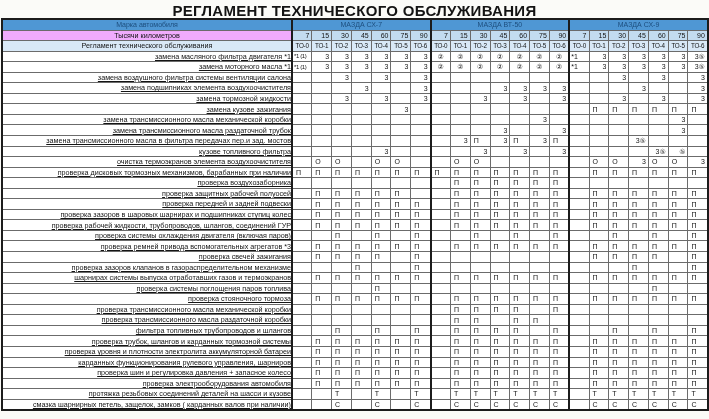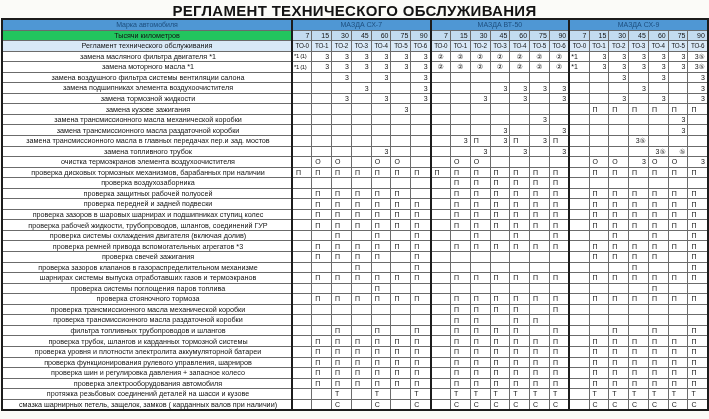--- a/index.html
+++ b/index.html
@@ -5,24 +5,24 @@
   html,body{margin:0;padding:0;background:#fbfbf8;}
   body{width:709px;height:419px;overflow:hidden;
        font-family:"Liberation Sans","DejaVu Sans",sans-serif;color:#141414;}
   .title{text-align:center;font-weight:bold;font-size:15px;letter-spacing:.3px;
          padding-top:2px;height:16px;white-space:nowrap;}
   table{border-collapse:collapse;table-layout:fixed;margin-left:1px;width:707px;
         border:2px solid #1c1c1c;}
   td{border:1px solid #6b6b6b;height:9.55px;padding:0;font-size:7px;line-height:1;
      white-space:nowrap;overflow:hidden;background:#fff;}
   td.sec{border-left:2px solid #1c1c1c;}
-  td.lbl{text-align:center;padding-left:2px;font-size:7.2px;}
+  td.lbl{text-align:right;padding-left:2px;font-size:7.2px;text-decoration:underline;}
   td.hd1{background:#4f97d4;color:#1d4e7e;text-align:center;font-size:7px;}
   td.hd2{background:#c3dcf0;text-align:right;padding-right:2px;font-size:7px;}
-  td.hd2c{background:#22c55e;text-align:center;font-size:7.2px;}
+  td.hd2c{background:#f0abfc;text-align:center;font-size:7.2px;}
   td.hd3{background:#d9e9f7;text-align:center;font-size:6.3px;letter-spacing:-.2px;}
   td.hd3c{background:#d9e9f7;text-align:center;font-size:7.2px;}
   td.c{text-align:center;}
   td.l{text-align:left;padding-left:1px;}
   td.l2{text-align:left;padding-left:3px;}
   td.r{text-align:right;padding-right:2px;}
   td.sm{font-size:6px;letter-spacing:-.4px;}
 </style>
 </head>
 <body>
@@ -271,45 +271,45 @@
         <td class="c"></td>
         <td class="c sec"></td>
         <td class="c"></td>
         <td class="c"></td>
         <td class="c"></td>
         <td class="c"></td>
         <td class="r">3</td>
         <td class="c"></td>
       </tr>
       <tr>
-        <td class="lbl">замена трансмиссионного масла раздаточной коробки</td>
-        <td class="c sec"></td>
-        <td class="c"></td>
-        <td class="c"></td>
-        <td class="c"></td>
-        <td class="c"></td>
-        <td class="c"></td>
-        <td class="c"></td>
-        <td class="c sec"></td>
-        <td class="c"></td>
-        <td class="c"></td>
-        <td class="r">3</td>
-        <td class="c"></td>
-        <td class="c"></td>
-        <td class="r">3</td>
-        <td class="c sec"></td>
-        <td class="c"></td>
-        <td class="c"></td>
-        <td class="c"></td>
-        <td class="c"></td>
-        <td class="r">3</td>
-        <td class="c"></td>
-      </tr>
-      <tr>
-        <td class="lbl">замена трансмиссионного масла в главных передачах пер.и зад. мостов</td>
+        <td class="lbl">замена трансмиссионного масла раздаточной трубок</td>
+        <td class="c sec"></td>
+        <td class="c"></td>
+        <td class="c"></td>
+        <td class="c"></td>
+        <td class="c"></td>
+        <td class="c"></td>
+        <td class="c"></td>
+        <td class="c sec"></td>
+        <td class="c"></td>
+        <td class="c"></td>
+        <td class="r">3</td>
+        <td class="c"></td>
+        <td class="c"></td>
+        <td class="r">3</td>
+        <td class="c sec"></td>
+        <td class="c"></td>
+        <td class="c"></td>
+        <td class="c"></td>
+        <td class="c"></td>
+        <td class="r">3</td>
+        <td class="c"></td>
+      </tr>
+      <tr>
+        <td class="lbl">замена трансмиссионного масла в фильтра передачах пер.и зад. мостов</td>
         <td class="c sec"></td>
         <td class="c"></td>
         <td class="c"></td>
         <td class="c"></td>
         <td class="c"></td>
         <td class="c"></td>
         <td class="c"></td>
         <td class="c sec"></td>
         <td class="r">3</td>
         <td class="l2">П</td>
@@ -319,21 +319,21 @@
         <td class="l2">П</td>
         <td class="c sec"></td>
         <td class="c"></td>
         <td class="c"></td>
         <td class="r">3⑤</td>
         <td class="c"></td>
         <td class="c"></td>
         <td class="c"></td>
       </tr>
       <tr>
-        <td class="lbl">замена топливного трубок</td>
+        <td class="lbl">кузове топливного фильтра</td>
         <td class="c sec"></td>
         <td class="c"></td>
         <td class="c"></td>
         <td class="c"></td>
         <td class="r">3</td>
         <td class="c"></td>
         <td class="c"></td>
         <td class="c sec"></td>
         <td class="c"></td>
         <td class="r">3</td>
@@ -511,21 +511,21 @@
         <td class="l2">П</td>
         <td class="c sec"></td>
         <td class="l2">П</td>
         <td class="l2">П</td>
         <td class="l2">П</td>
         <td class="l2">П</td>
         <td class="l2">П</td>
         <td class="l2">П</td>
       </tr>
       <tr>
-        <td class="lbl">проверка системы охлаждения двигателя (включая долив)</td>
+        <td class="lbl">проверка системы охлаждения двигателя (включая паров)</td>
         <td class="c sec"></td>
         <td class="c"></td>
         <td class="l2">П</td>
         <td class="c"></td>
         <td class="l2">П</td>
         <td class="c"></td>
         <td class="l2">П</td>
         <td class="c sec"></td>
         <td class="c"></td>
         <td class="l2">П</td>
@@ -799,21 +799,21 @@
         <td class="l2">П</td>
         <td class="c sec"></td>
         <td class="l2">П</td>
         <td class="l2">П</td>
         <td class="l2">П</td>
         <td class="l2">П</td>
         <td class="l2">П</td>
         <td class="l2">П</td>
       </tr>
       <tr>
-        <td class="lbl">проверка функционирования рулевого управления, шарниров</td>
+        <td class="lbl">карданных функционирования рулевого управления, шарниров</td>
         <td class="c sec"></td>
         <td class="l2">П</td>
         <td class="l2">П</td>
         <td class="l2">П</td>
         <td class="l2">П</td>
         <td class="l2">П</td>
         <td class="l2">П</td>
         <td class="c sec"></td>
         <td class="l2">П</td>
         <td class="l2">П</td>

